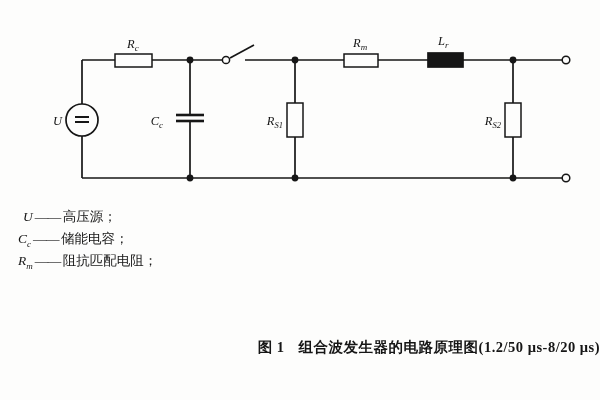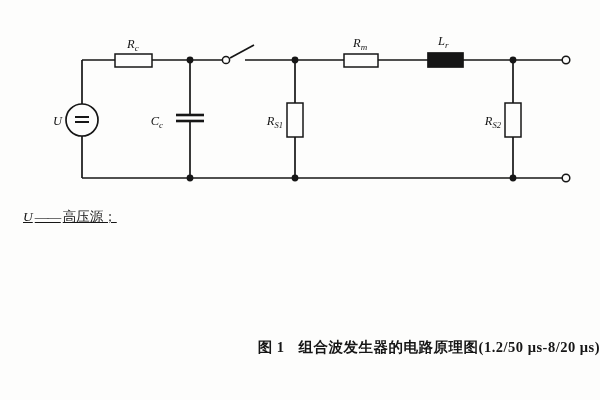--- a/index.html
+++ b/index.html
@@ -2,21 +2,21 @@
 <html><head>
 <meta charset="utf-8">
 <style>
   html,body{margin:0;padding:0;}
   .page{
     position:relative;width:600px;height:400px;background:#fdfdfc;
     font-family:"Liberation Serif", serif;color:#161616;overflow:hidden;
   }
   svg text{font-family:"Liberation Serif", serif;fill:#161616;}
   .legend{position:absolute;left:18px;top:206px;}
-  .legend-row{height:22px;line-height:22px;font-size:13.5px;white-space:nowrap;text-decoration:underline;}
+  .legend-row{height:22px;line-height:22px;font-size:13.5px;white-space:nowrap;}
   .legend-row.first{padding-left:5px;}
   .sym{font-style:italic;}
   .sym sub{font-style:italic;font-size:9px;line-height:0;}
   .dash{letter-spacing:-0.5px;padding:0 2px;}
   .caption{
     position:absolute;left:0;top:338px;width:100%;text-align:right;
     font-weight:bold;font-size:14.5px;letter-spacing:0.5px;
   }
   .caption .fig-no{margin-right:14px;}
 </style>
@@ -110,20 +110,26 @@
       <text x="501" y="125" text-anchor="end">
         <tspan>R</tspan><tspan dy="3" font-size="8.5">S2</tspan></text>
     </g>
   </svg>
 
   
   <div class="legend">
     <div class="legend-row first">
       <span class="sym"><span>U</span><sub></sub></span><span class="dash">——</span><span class="desc">高压源；</span>
     </div>
+    <div class="legend-row">
+      <span class="sym"><span>C</span><sub>c</sub></span><span class="dash">——</span><span class="desc">储能电容；</span>
+    </div>
+    <div class="legend-row">
+      <span class="sym"><span>R</span><sub>m</sub></span><span class="dash">——</span><span class="desc">阻抗匹配电阻；</span>
+    </div>
   </div>
 
   
   <div class="caption">
     <span class="fig-no">图 1</span><span>组合波发生器的电路原理图(1.2/50 μs-8/20 μs)</span>
   </div>
 
 </div>
 
 </body></html>

